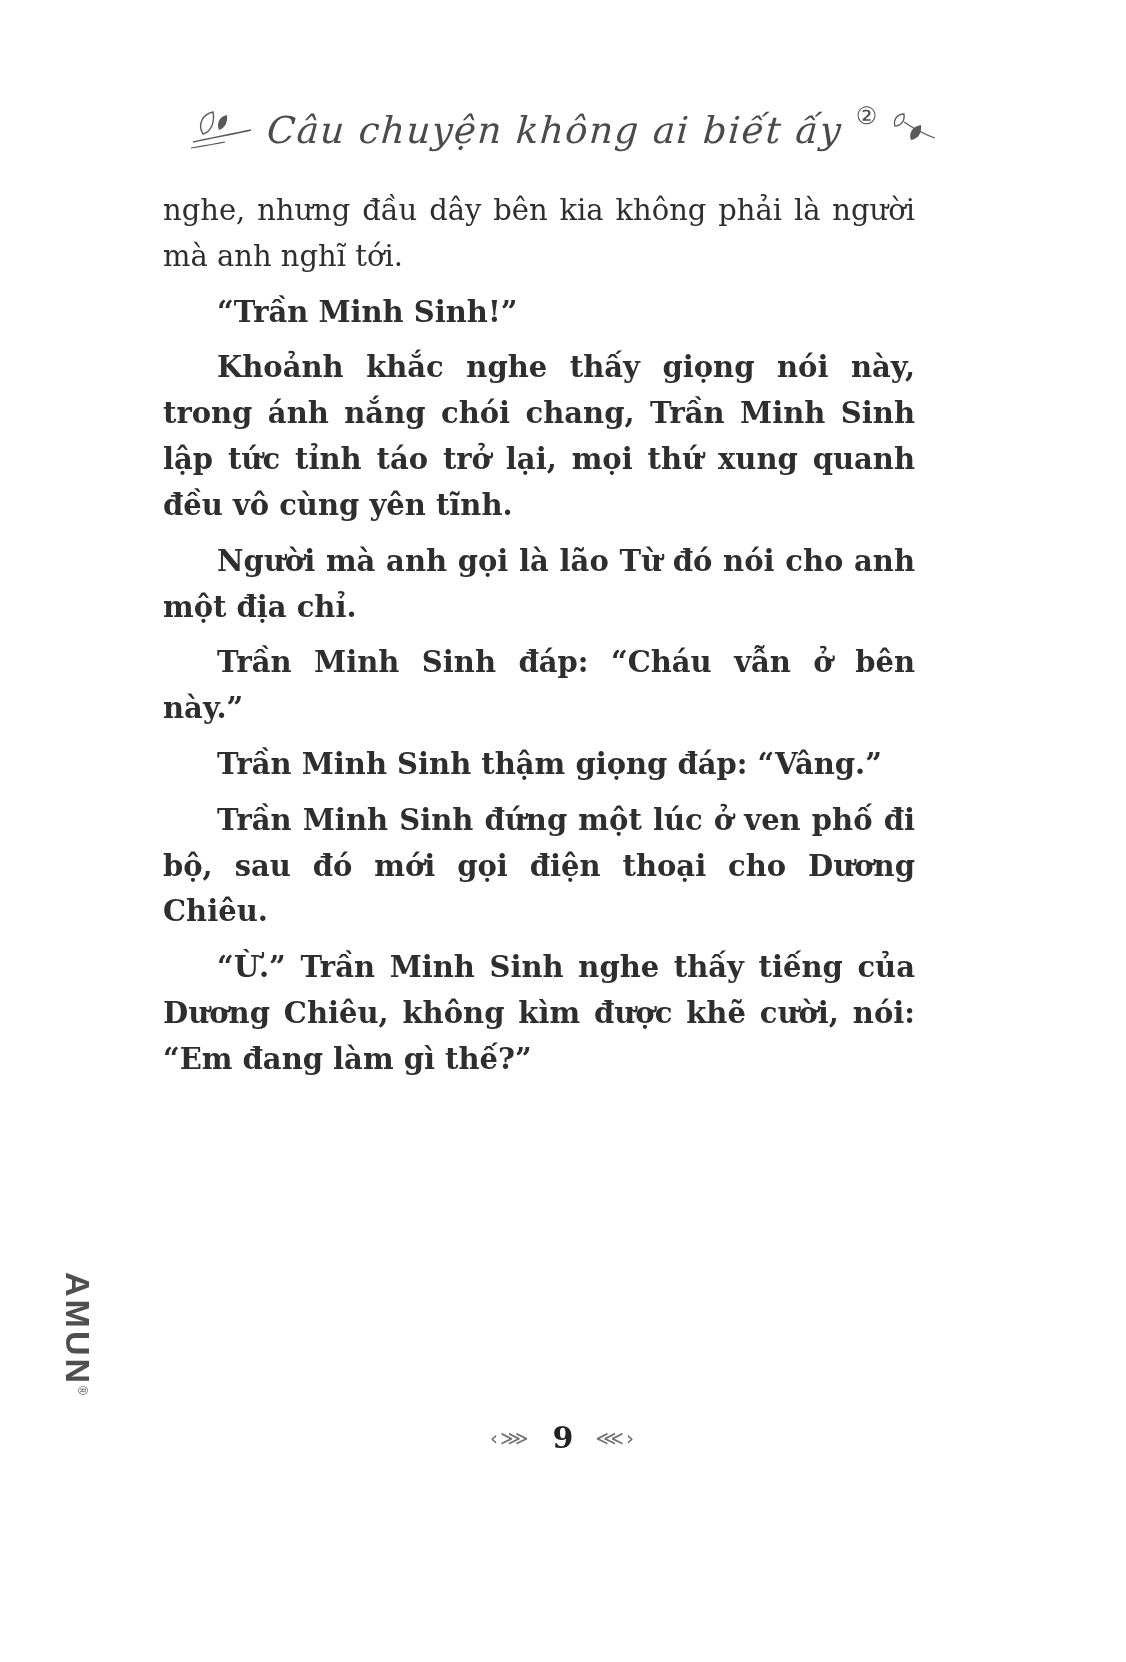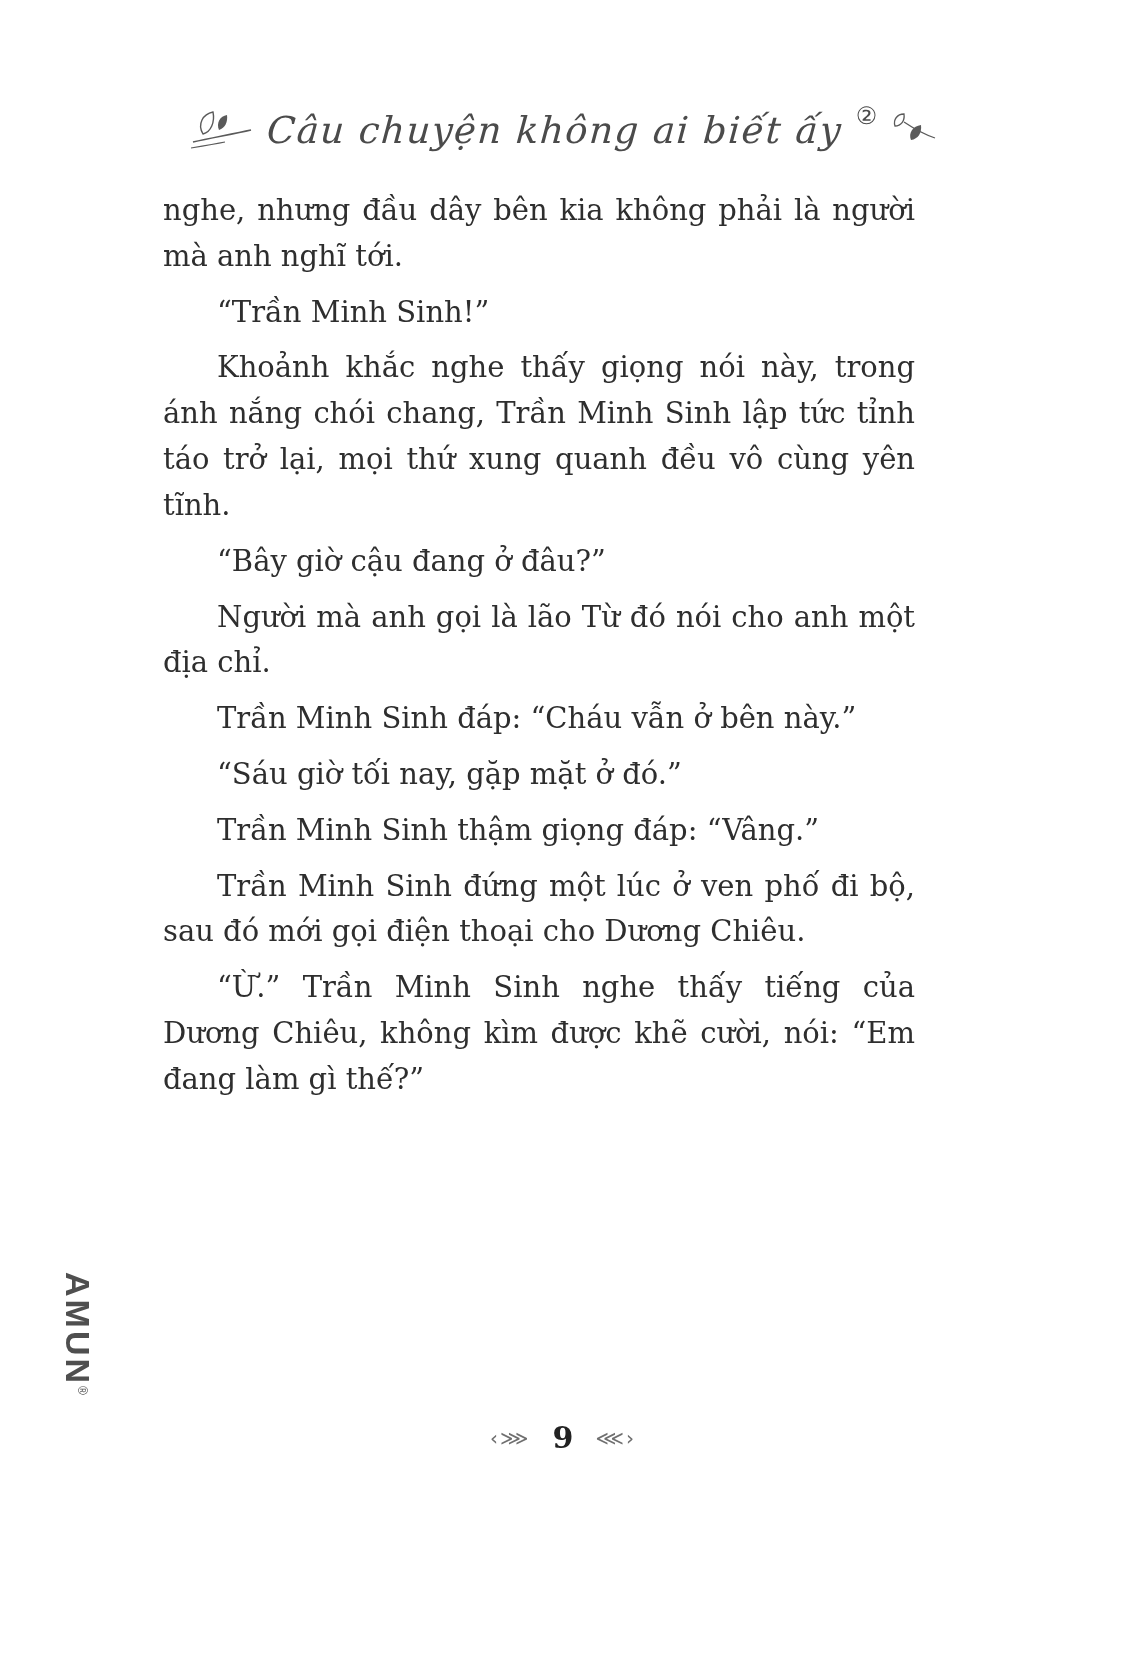--- a/index.html
+++ b/index.html
@@ -43,21 +43,21 @@
   .leaf-svg{display:block;}
   
   .page-body{
     width:752px;
     margin:28px auto 0 163px;
     font-size:29px;
     line-height:1.58;
     text-align:justify;
   }
   .para{margin:0 0 10px 0;}
-  .para.indent{text-indent:54px;}
+  .para.indent{text-indent:54px;font-weight:bold;}
   
   .page-footer{
     position:absolute;
     left:0;right:0;
     top:1420px;
     display:flex;
     align-items:center;
     justify-content:center;
     gap:22px;
   }
@@ -113,24 +113,22 @@
       <path d="M20 28 C17 21, 22 14, 30 13 C31 21, 27 27, 20 28 Z" fill="#5a5a5a"></path>
       <path d="M13 10 C22 16, 32 22, 44 26" stroke="#5a5a5a" stroke-width="1.3" fill="none"></path>
     </svg>
   </span>
 </div>
 
 <main class="page-body">
     <p class="para">nghe, nhưng đầu dây bên kia không phải là người mà anh nghĩ tới.</p>
     <p class="para indent">“Trần Minh Sinh!”</p>
     <p class="para indent">Khoảnh khắc nghe thấy giọng nói này, trong ánh nắng chói chang, Trần Minh Sinh lập tức tỉnh táo trở lại, mọi thứ xung quanh đều vô cùng yên tĩnh.</p>
-    <p class="para indent">“Bây giờ cậu đang ở đâu?”</p>
     <p class="para indent">Người mà anh gọi là lão Từ đó nói cho anh một địa chỉ.</p>
     <p class="para indent">Trần Minh Sinh đáp: “Cháu vẫn ở bên này.”</p>
-    <p class="para indent">“Sáu giờ tối nay, gặp mặt ở đó.”</p>
     <p class="para indent">Trần Minh Sinh thậm giọng đáp: “Vâng.”</p>
     <p class="para indent">Trần Minh Sinh đứng một lúc ở ven phố đi bộ, sau đó mới gọi điện thoại cho Dương Chiêu.</p>
     <p class="para indent">“Ừ.” Trần Minh Sinh nghe thấy tiếng của Dương Chiêu, không kìm được khẽ cười, nói: “Em đang làm gì thế?”</p>
   </main>
 
 <div class="page-footer">
   <span class="footer-ornament">‹⋙</span>
   <span class="page-number">9</span>
   <span class="footer-ornament">⋘›</span>
 </div>

